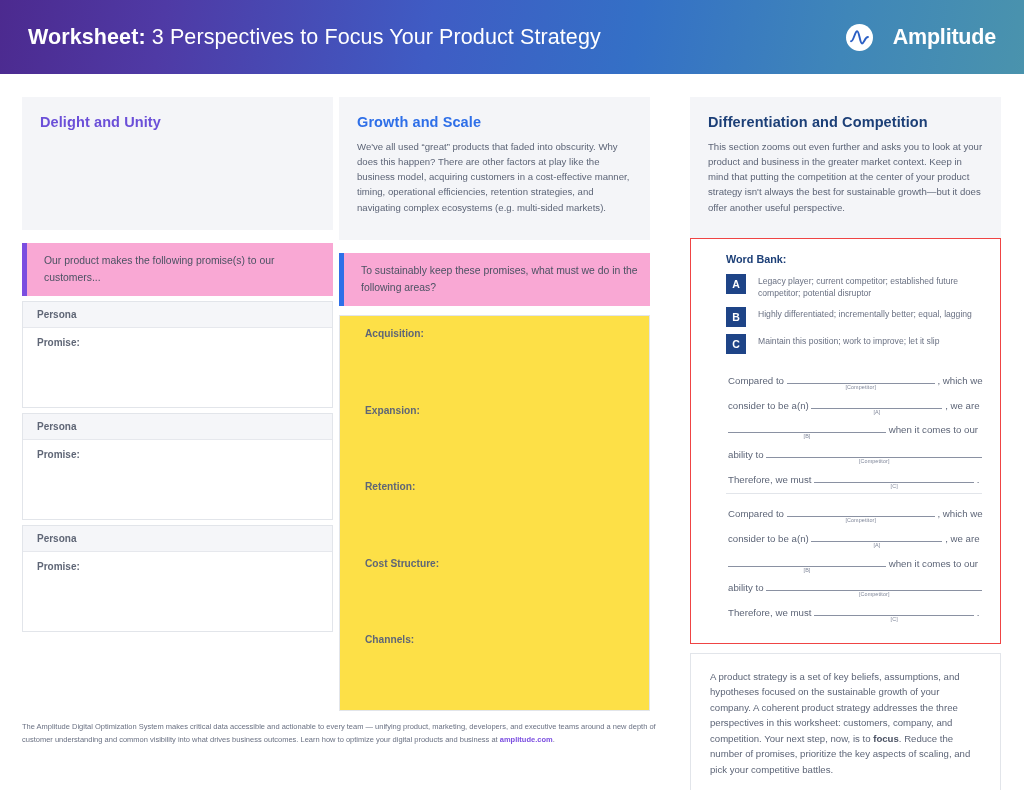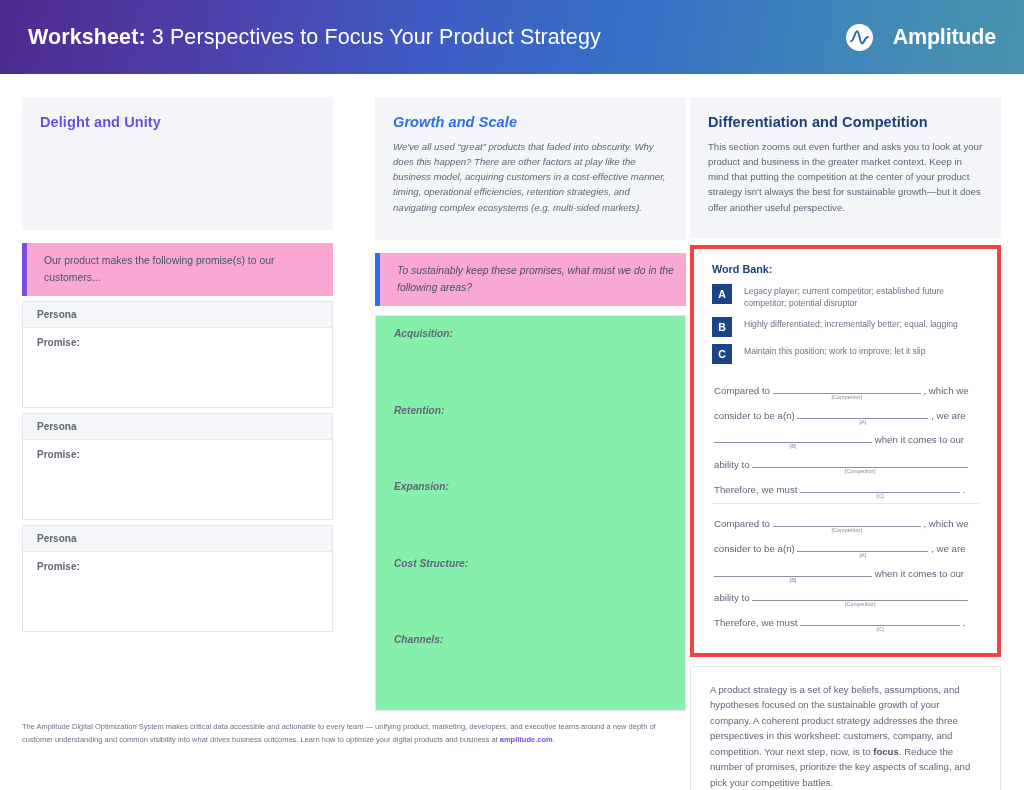--- a/index.html
+++ b/index.html
@@ -21,21 +21,21 @@
   .header-title { font-size: 21.5px; color: #ffffff; letter-spacing: .1px; white-space: nowrap; }
   .header-title .strong { font-weight: bold; }
   .header-title .light { font-weight: normal; }
   .logo-wrap { display: flex; align-items: center; gap: 20px; }
   .logo-mark { width: 27px; height: 27px; display: block; }
   .logo-text { font-size: 21.5px; font-weight: bold; color: #ffffff; letter-spacing: -.2px; }
 
   
   .col { position: absolute; top: 97px; }
   .col1 { left: 22px;  width: 311px; }
-  .col2 { left: 375px; width: 311px; font-style: italic; }
+  .col2 { left: 339px; width: 311px; }
   .col3 { left: 690px; width: 311px; }
 
   
   .intro-card { background: #f4f5f8; padding: 17px 18px 19px 18px; }
   .intro-card.c1 { min-height: 133px; }
   .intro-card.c2 { min-height: 143px; }
   .intro-card.c3 { min-height: 141px; }
   .intro-title { font-size: 14.5px; font-weight: bold; margin-bottom: 9px; letter-spacing: .1px; }
   .intro-title.purple { color: #6b4fd8; }
   .intro-title.blue   { color: #2e6fe8; }
@@ -58,26 +58,26 @@
   
   .persona-box { border: 1px solid #e2e5ea; margin-top: 5px; background: #ffffff; }
   .persona-head {
     background: #f5f6f9; border-bottom: 1px solid #e6e8ed;
     padding: 7px 14px; font-size: 10px; font-weight: bold; color: #5f6676;
   }
   .persona-body { padding: 9px 14px 0 14px; height: 79px; }
   .persona-label { font-size: 10px; font-weight: bold; color: #5f6676; }
 
   
-  .field-card { border: 1px solid #e2e5ea; background: #86efac; margin-top: 9px; height: 396px; padding: 12px 15px 0 18px; }
+  .field-card { border: 1px solid #e2e5ea; background: #fde047; margin-top: 9px; height: 396px; padding: 12px 15px 0 25px; }
   .field-row { height: 76.5px; }
   .field-label { font-size: 10.2px; font-weight: bold; color: #5f6676; }
 
   
-  .wordbank-card { border: 4px solid #ef4444; background: #ffffff; margin-top: 7px; padding: 14px 18px 16px 18px; }
+  .wordbank-card { border: 1px solid #ef4444; background: #ffffff; margin-top: 0; padding: 14px 18px 16px 35px; }
   .wb-title { font-size: 10.8px; font-weight: bold; color: #1c3f77; margin-bottom: 9px; }
   .wb-row { display: flex; align-items: flex-start; margin-bottom: 7px; }
   .wb-badge {
     width: 20px; height: 20px; flex: 0 0 20px; background: #1e4487;
     color: #ffffff; font-size: 10.5px; font-weight: bold;
     display: flex; align-items: center; justify-content: center;
   }
   .wb-text { font-size: 8.6px; line-height: 1.45; color: #6a7183; padding-left: 12px; padding-top: 1px; }
 
   
@@ -163,24 +163,24 @@
     <div class="prompt-bar">
       <div class="prompt-accent blue"></div>
       <div class="prompt-text">To sustainably keep these promises, what must we do in the following areas?</div>
     </div>
 
     <div class="field-card">
       <div class="field-row">
         <div class="field-label">Acquisition:</div>
       </div>
       <div class="field-row">
+        <div class="field-label">Expansion:</div>
+      </div>
+      <div class="field-row">
         <div class="field-label">Retention:</div>
-      </div>
-      <div class="field-row">
-        <div class="field-label">Expansion:</div>
       </div>
       <div class="field-row">
         <div class="field-label">Cost Structure:</div>
       </div>
       <div class="field-row">
         <div class="field-label">Channels:</div>
       </div>
     </div>
   </div>
 

